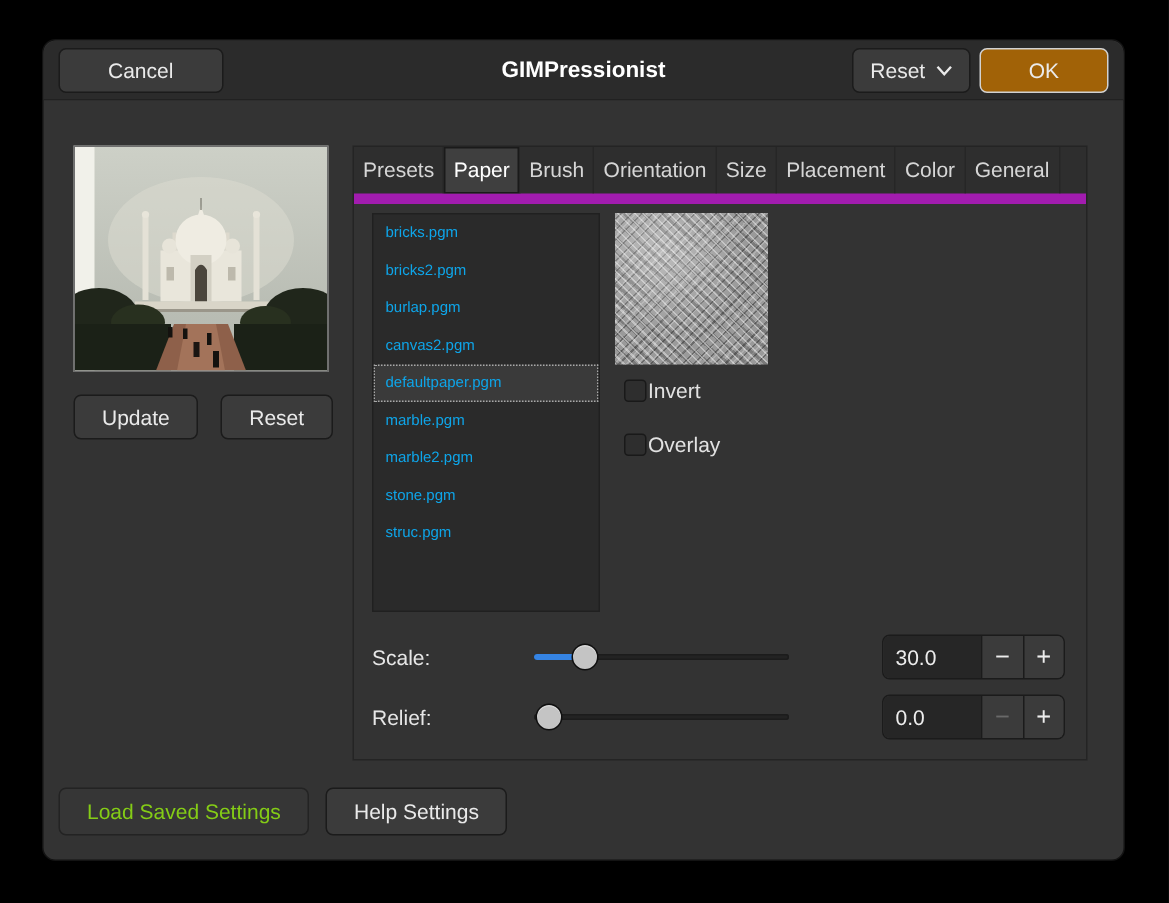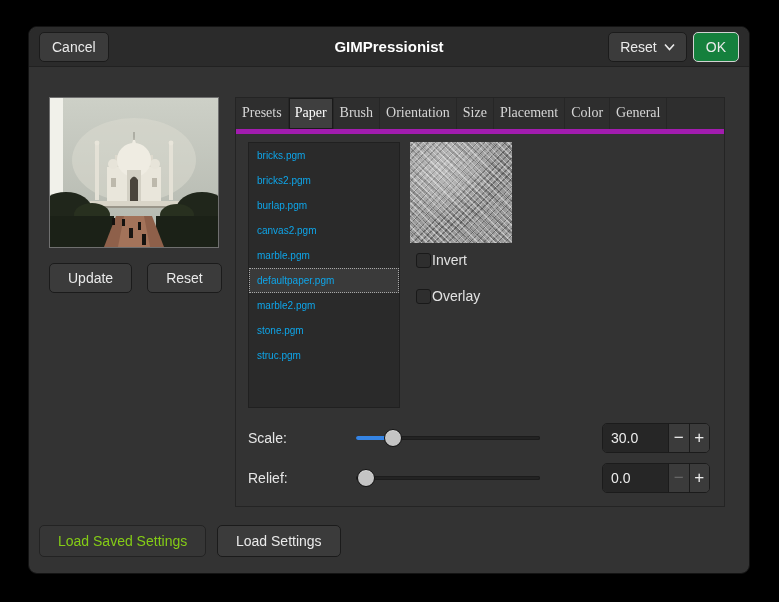--- a/index.html
+++ b/index.html
@@ -11,38 +11,38 @@
           box-sizing:border-box;}
   
   .headerbar{position:absolute;left:0;top:0;right:0;height:40px;background:#2b2b2b;
              border-bottom:1px solid #212121;border-radius:9px 9px 0 0;display:flex;
              align-items:center;padding:0 10px;box-sizing:border-box;}
   .hb-left{display:flex;gap:14px;z-index:2;}
   .hb-right{margin-left:auto;display:flex;gap:6px;z-index:2;}
   .hb-title{position:absolute;left:0;right:0;text-align:center;font-weight:bold;
             font-size:15px;color:#ffffff;z-index:1;}
   .btn{background:#3b3b3b;border:1px solid #1b1b1b;border-radius:5px;color:#eaeaea;
-       font-size:14px;padding:5px 12px;line-height:18px;display:inline-flex;
+       font-size:14px;padding:5px 32px;line-height:18px;display:inline-flex;
        align-items:center;justify-content:center;white-space:nowrap;box-sizing:border-box;
        font-family:inherit;}
-  .btn-ok{border-color:#d2d2d2;background:#15803d;}
+  .btn-ok{border-color:#d2d2d2;background:#a16207;}
   .btn-dropdown{padding:5px 11px;gap:7px;}
   .chev{width:11px;height:8px;display:inline-block;}
   .btn-disabled{color:#84cc16;background:#363636;border-color:#232323;}
   
   .preview-frame{position:absolute;left:20px;top:70px;width:170px;height:151px;
                  border:1px solid #6f6f6f;box-sizing:border-box;background:#b7bbb2;overflow:hidden;}
   .preview-frame svg{display:block;}
   .preview-buttons{position:absolute;left:20px;top:236px;display:flex;gap:15px;}
   .preview-buttons .btn{padding:5px 18px;}
   
   .notebook{position:absolute;left:206px;top:70px;width:490px;height:410px;
             border:1px solid #242424;background:#333333;box-sizing:border-box;}
-  .tabs{display:flex;height:31px;background:#2e2e2e;border-bottom:5px solid #a21caf;
-        overflow:hidden;white-space:nowrap;font-family:Liberation Serif, serif;}
+  .tabs{display:flex;height:31px;background:#2e2e2e;border-bottom:7px solid #a21caf;
+        overflow:hidden;white-space:nowrap;}
   .tab{padding:0 6px;line-height:30px;font-size:14px;color:#d6d6d6;
        border-right:1px solid #262626;cursor:default;}
   .tab.active{background:#3f3f3f;color:#ffffff;box-shadow:inset 0 0 0 1px #1a1a1a;}
   
   .paper-list{position:absolute;left:12px;top:44px;width:152px;height:266px;
               background:#2a2a2a;border:1px solid #202020;box-sizing:border-box;overflow:hidden;}
   .list-item{height:25px;line-height:25px;padding:0 8px;font-size:10px;color:#0ea5e9;
              white-space:nowrap;}
   .list-item.selected{background:#3a3a3a;outline:1px dotted #a8a8a8;outline-offset:-1px;}
   
@@ -61,21 +61,21 @@
   
   .param-row{position:absolute;left:12px;right:14px;height:30px;display:flex;align-items:center;gap:48px;}
   .param-label{width:52px;font-size:14px;color:#e6e6e6;}
   .slider{position:relative;flex:1;height:18px;margin:0 14px 0 8px;}
   .slider .track{position:absolute;left:0;right:0;top:7px;height:4px;background:#232323;
                  border-radius:2px;box-shadow:inset 0 0 0 1px #1c1c1c;}
   .slider .fill{position:absolute;left:0;top:7px;height:4px;background:#3584e4;border-radius:2px;}
   .slider .knob{position:absolute;top:0;width:18px;height:18px;border-radius:50%;
                 background:#c4c4c4;border:1px solid #0f0f0f;box-sizing:border-box;
                 box-shadow:inset 0 1px 0 rgba(255,255,255,.35);}
-  .spin-group{width:108px;height:30px;display:flex;border:1px solid #1b1b1b;border-radius:5px;
+  .spin-group{width:122px;height:30px;display:flex;border:1px solid #1b1b1b;border-radius:5px;
               overflow:hidden;background:#3b3b3b;box-sizing:border-box;}
   .spin-entry{width:66px;background:#262626;color:#ededed;font-size:14px;line-height:28px;
               padding:0 8px;box-sizing:border-box;border-right:1px solid #1b1b1b;}
   .spin-btn{flex:1;text-align:center;line-height:27px;font-size:17px;color:#ededed;
             background:#3b3b3b;}
   .spin-btn + .spin-btn{border-left:1px solid #1b1b1b;}
   .spin-btn.disabled{color:#696969;}
   
   .footer-btn{position:absolute;top:498px;}
   .footer-btn .btn{padding:6px 18px;}
@@ -166,22 +166,22 @@
         <div class="tab">Placement</div>
         <div class="tab">Color</div>
         <div class="tab">General</div>
       </div>
 
       <div class="paper-list">
         <div class="list-item">bricks.pgm</div>
         <div class="list-item">bricks2.pgm</div>
         <div class="list-item">burlap.pgm</div>
         <div class="list-item">canvas2.pgm</div>
+        <div class="list-item selected">defaultpaper.pgm</div>
         <div class="list-item">marble.pgm</div>
-        <div class="list-item selected">defaultpaper.pgm</div>
         <div class="list-item">marble2.pgm</div>
         <div class="list-item">stone.pgm</div>
         <div class="list-item">struc.pgm</div>
       </div>
 
       <div class="texture"></div>
 
       <div class="check-row" style="left:180px;top:154px;">
         <span class="checkbox"></span>
         <span>Invert</span>
@@ -216,17 +216,17 @@
           <div class="spin-btn disabled"><span>−</span></div>
           <div class="spin-btn"><span>+</span></div>
         </div>
       </div>
     </div>
 
     <div class="footer-btn" style="left:10px;">
       <button class="btn btn-disabled">Load Saved Settings</button>
     </div>
     <div class="footer-btn" style="left:188px;">
-      <button class="btn">Load Settings</button>
+      <button class="btn">Help Settings</button>
     </div>
 
   </div>
 </div>
 
 </body></html>

